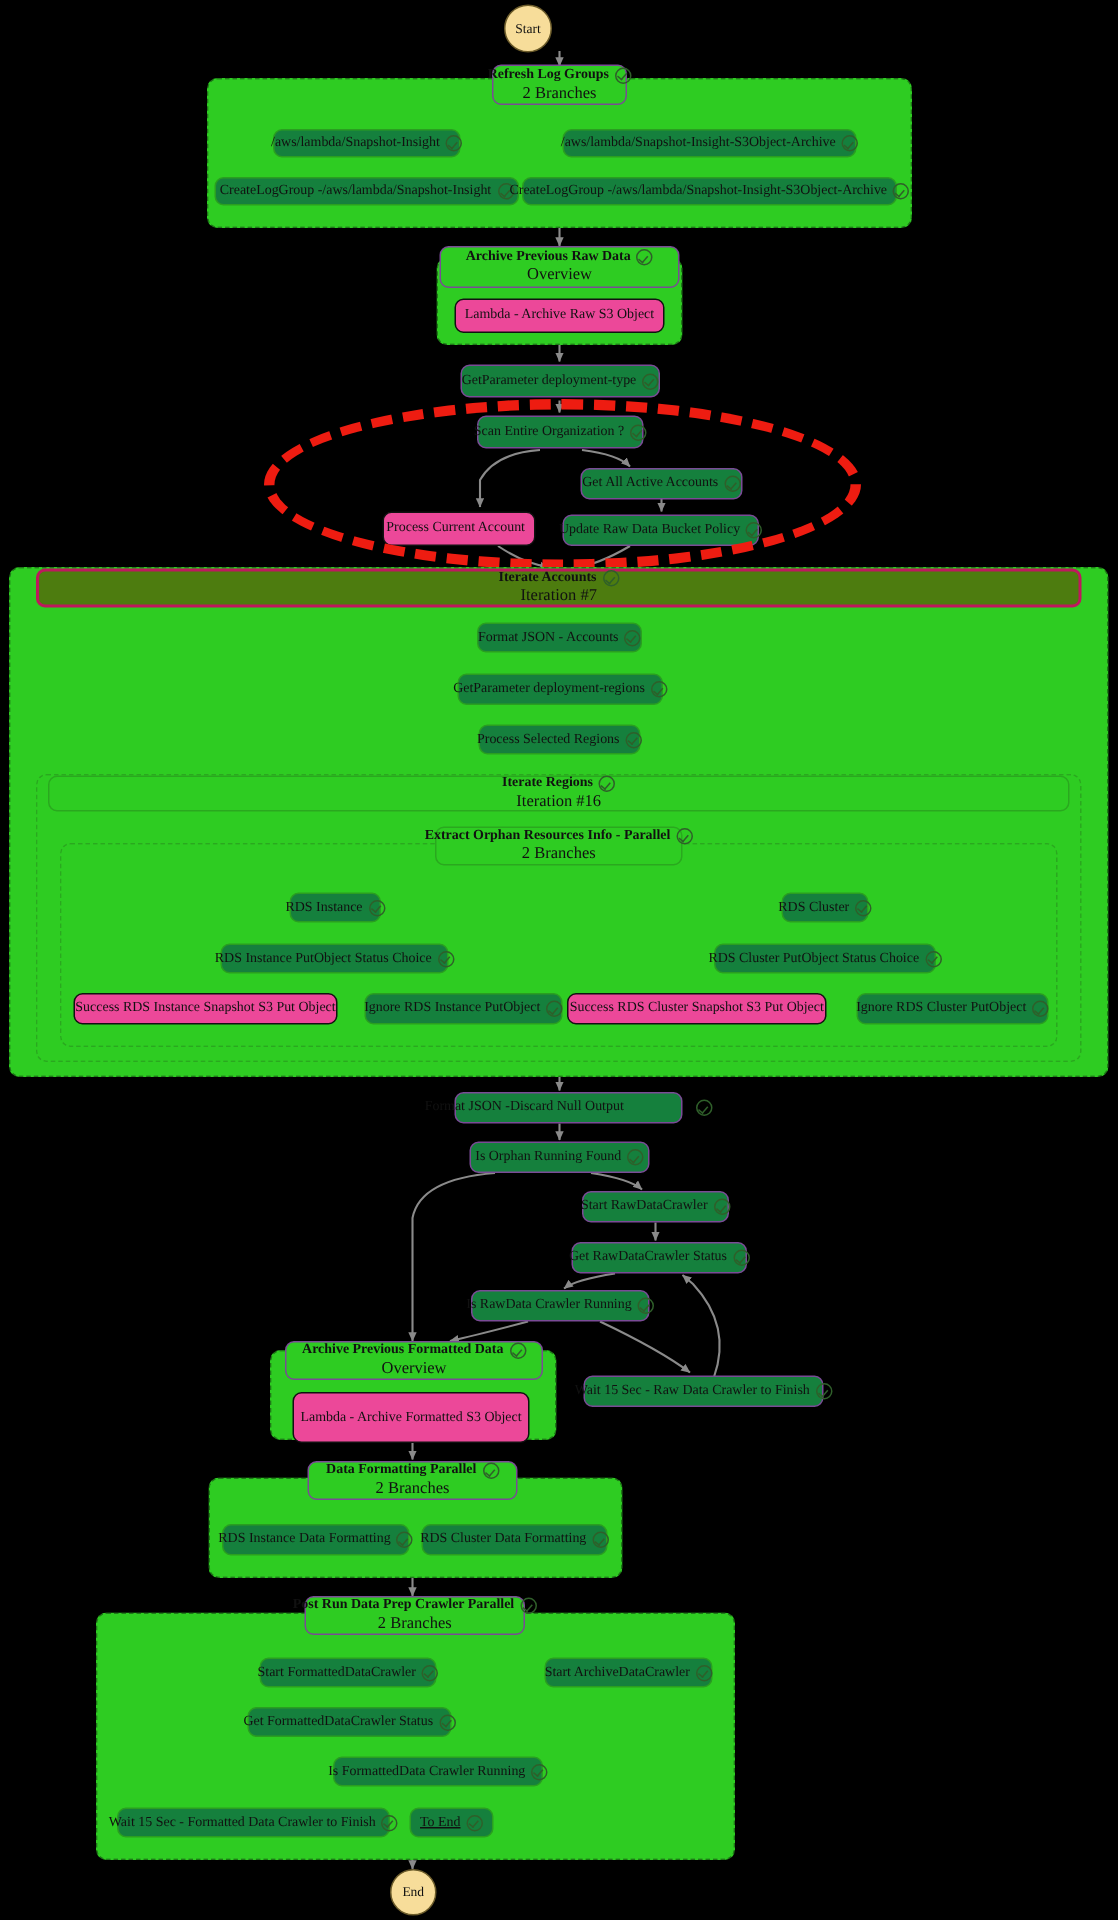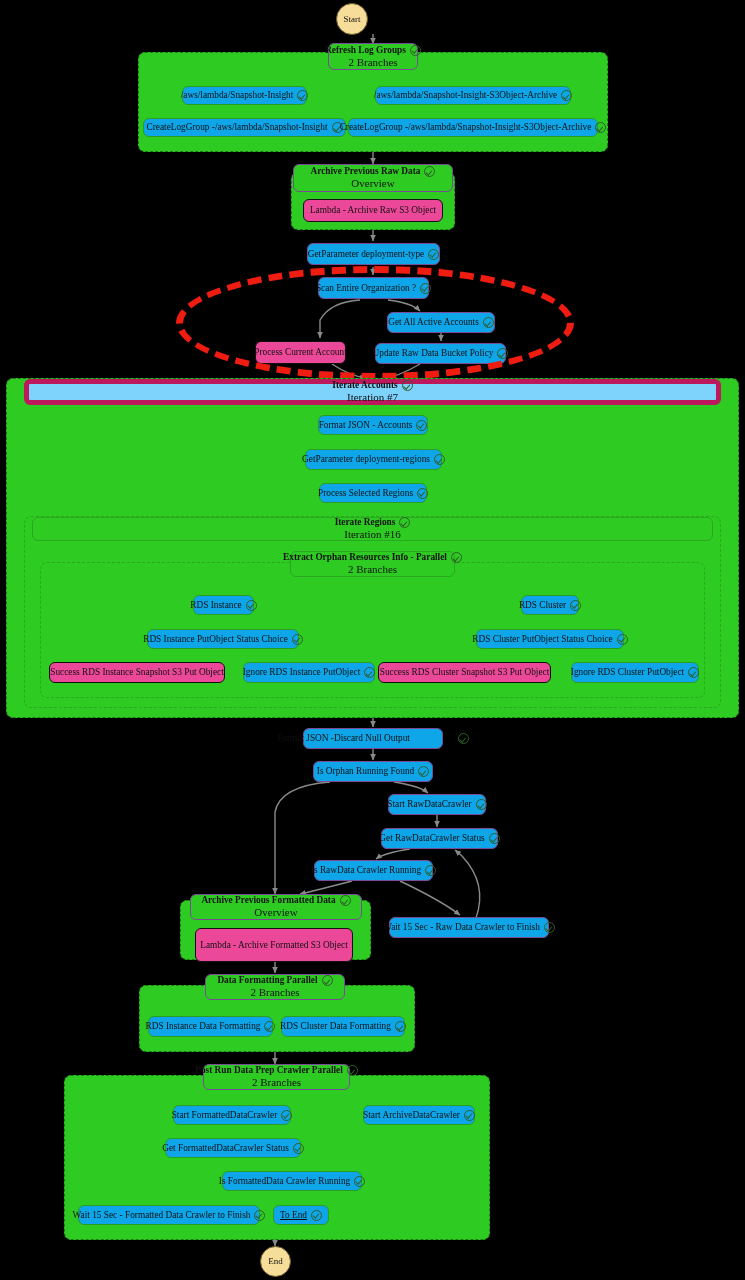--- a/index.html
+++ b/index.html
@@ -18,21 +18,21 @@
     border:1px dashed #1f7a18;
     border-radius:7px;
     box-sizing:border-box;
   }
   .group.nested{background:#2ecc22;border:1px dashed #2aa81f;}
 
   
   .node{
     position:absolute;
     box-sizing:border-box;
-    background:#0ea5e9;
+    background:#15803d;
     border:1px solid #2a9e20;
     border-radius:6px;
     display:flex;
     align-items:center;
     justify-content:center;
     text-align:center;
     font-size:9.3px;
     line-height:1.15;
     padding:2px 6px;
     white-space:nowrap;
@@ -235,33 +235,33 @@
   <div class="node purpleline" style="left:318px;top:277px;width:111px;height:22px;">
     <span class="lbl">Scan Entire Organization ?</span>
       <i class="chk"></i>
   </div>
 
   <div class="node purpleline" style="left:387px;top:312px;width:108px;height:21px;">
     <span class="lbl">Get All Active Accounts</span>
       <i class="chk"></i>
   </div>
 
-  <div class="node white" style="left:255px;top:341px;width:91px;height:23px;">
+  <div class="node white" style="left:255px;top:341px;width:102px;height:23px;justify-content:flex-end;">
     <span class="lbl">Process Current Account</span>
   </div>
 
   <div class="node purpleline" style="left:375px;top:343px;width:131px;height:21px;">
     <span class="lbl">Update Raw Data Bucket Policy</span>
       <i class="chk"></i>
   </div>
 
   <div id="annot" style="left:176px;top:266px;width:398px;height:114px;"></div>
 
   <div class="group" style="left:6px;top:378px;width:733px;height:340px;"></div>
-  <div class="node header" style="left:24px;top:379px;width:697px;height:26px;border:5px solid #be185d;background:#7dd3fc;">
+  <div class="node header" style="left:24px;top:379px;width:697px;height:26px;border:2px solid #be185d;background:#4d7c0f;">
     <span class="row">
         <span class="t1">Iterate Accounts</span>
         <i class="chk"></i>
       </span>
     <span class="t2">Iteration #7</span>
   </div>
 
   <div class="node" style="left:318px;top:415px;width:110px;height:20px;">
     <span class="lbl">Format JSON - Accounts</span>
       <i class="chk"></i>
@@ -319,21 +319,21 @@
       <i class="chk"></i>
   </div>
   <div class="node white" style="left:378px;top:662px;width:173px;height:21px;">
     <span class="lbl">Success RDS Cluster Snapshot S3 Put Object</span>
   </div>
   <div class="node" style="left:571px;top:662px;width:128px;height:21px;">
     <span class="lbl">Ignore RDS Cluster PutObject</span>
       <i class="chk"></i>
   </div>
 
-  <div class="node purpleline" style="left:303px;top:728px;width:140px;height:21px;gap:44px;">
+  <div class="node purpleline" style="left:303px;top:728px;width:152px;height:21px;gap:44px;">
     <span class="lbl">Format JSON -Discard Null Output</span>
       <i class="chk"></i>
   </div>
 
   <div class="node purpleline" style="left:313px;top:761px;width:120px;height:21px;">
     <span class="lbl">Is Orphan Running Found</span>
       <i class="chk"></i>
   </div>
 
   <div class="node purpleline" style="left:388px;top:794px;width:98px;height:21px;">

